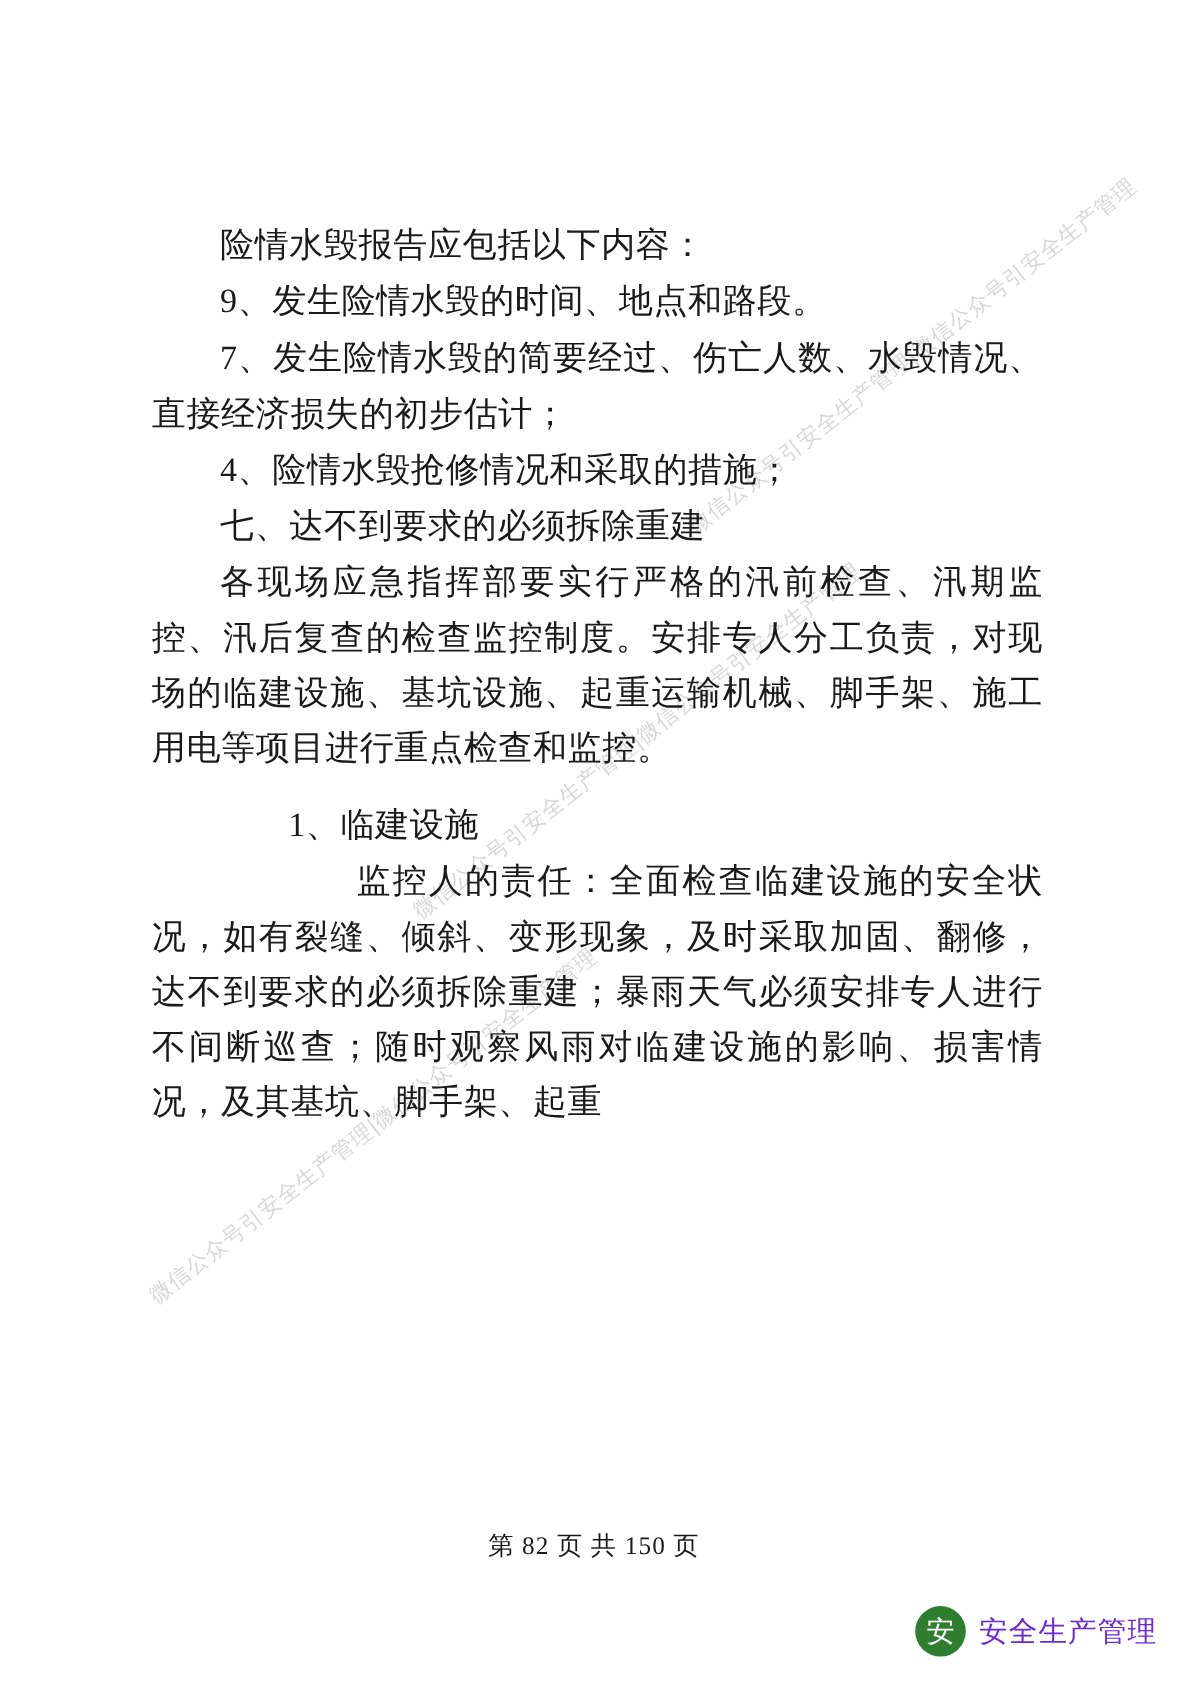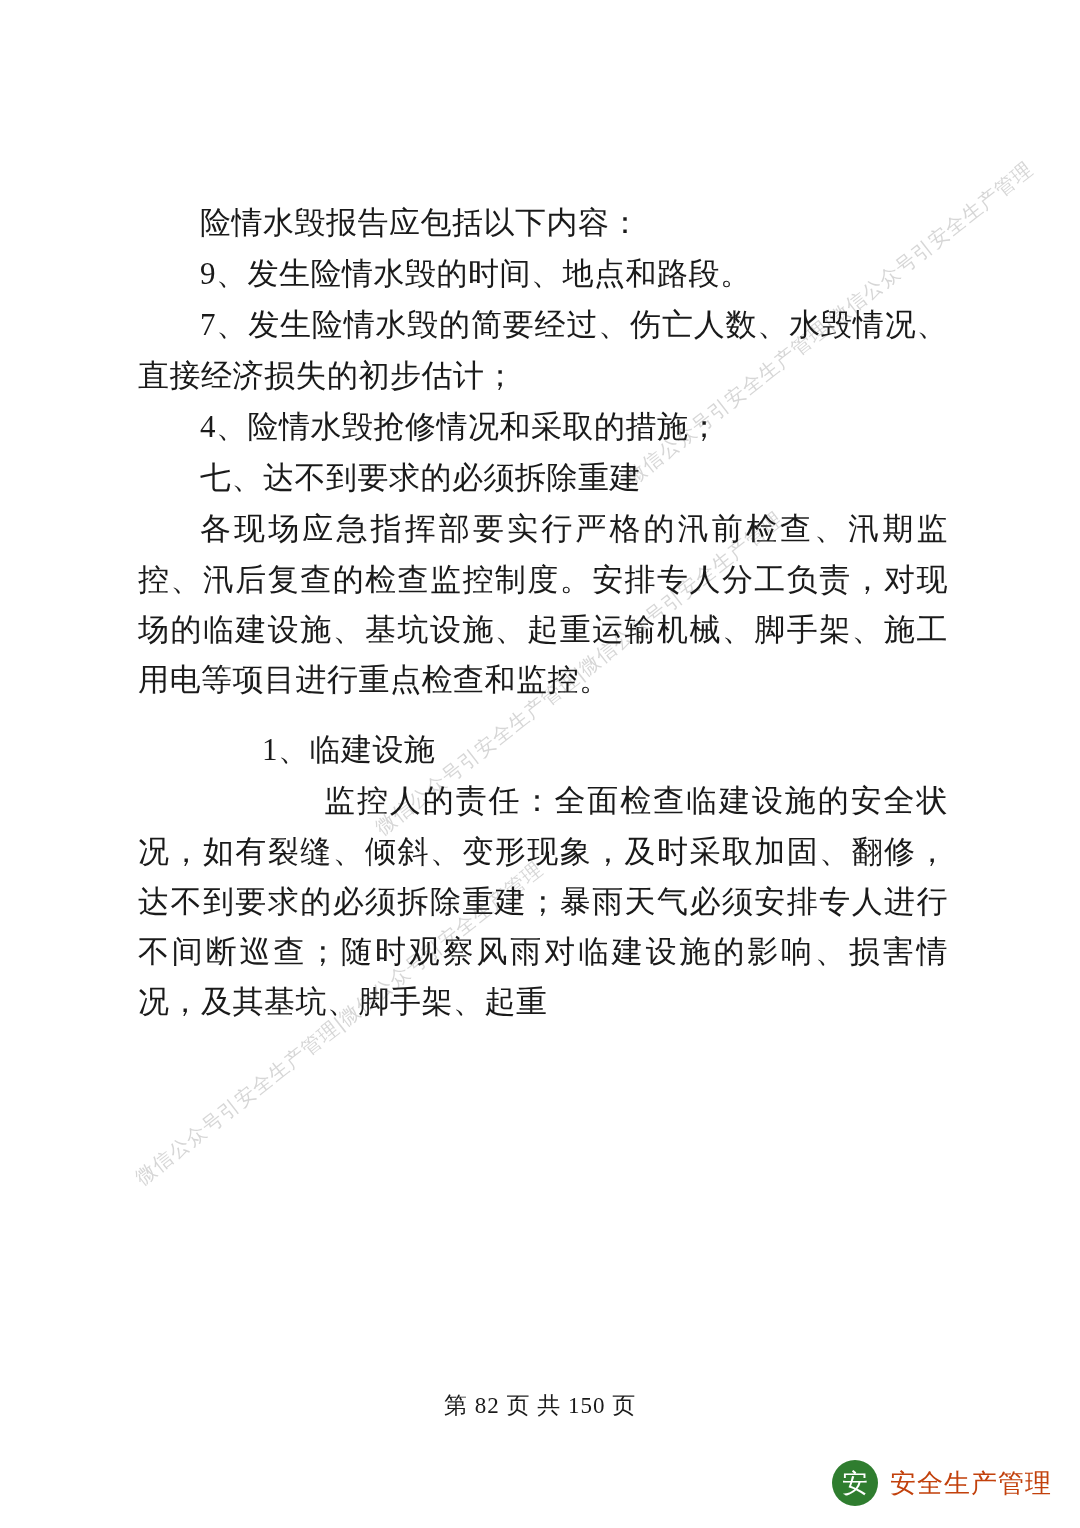--- a/index.html
+++ b/index.html
@@ -98,21 +98,21 @@
     position: relative;
   }
   .account-logo .glyph {
     color: #ffffff;
     font-size: 26px;
     font-family: "Liberation Sans", sans-serif;
     line-height: 1;
   }
   .account-name {
     font-size: 26px;
-    color: #c2410c;
+    color: #6d28d9;
     font-family: "Liberation Sans", sans-serif;
     letter-spacing: 1px;
   }
 </style>
 </head>
 <body>
 
 <div class="page">
 
   <div class="wm wm-a">微信公众号引安全生产管理|微信公众号引安全生产管理</div>

